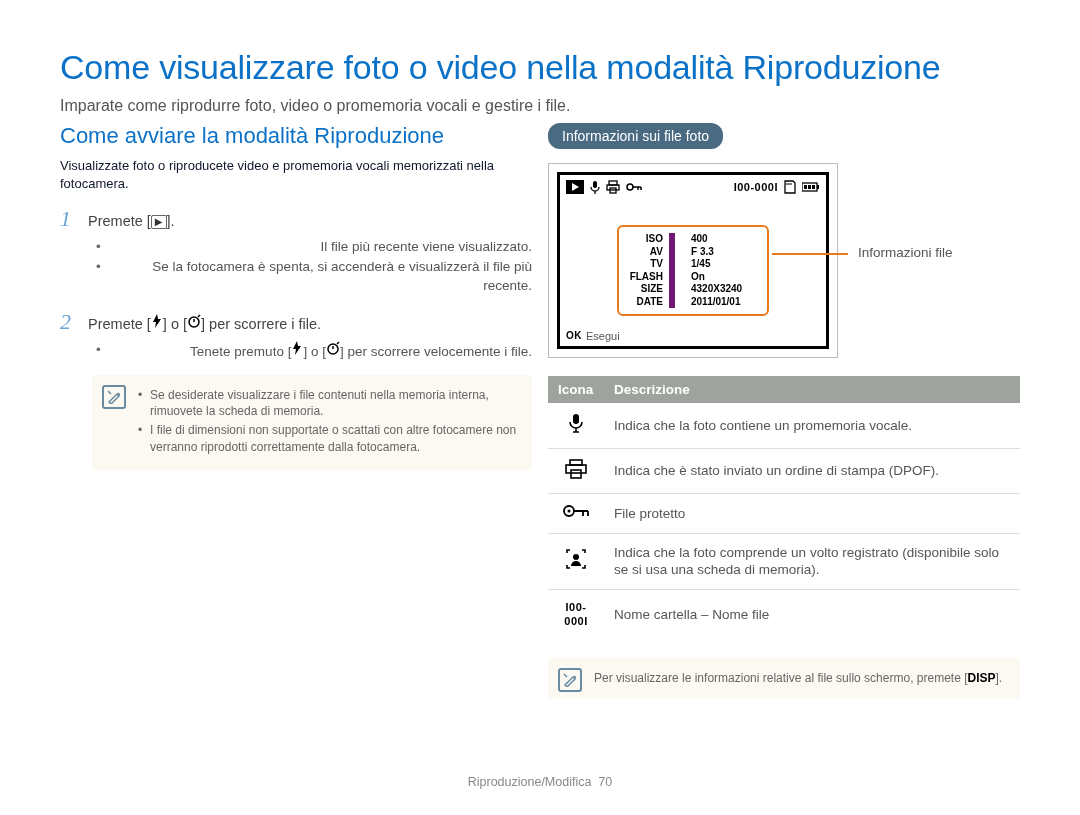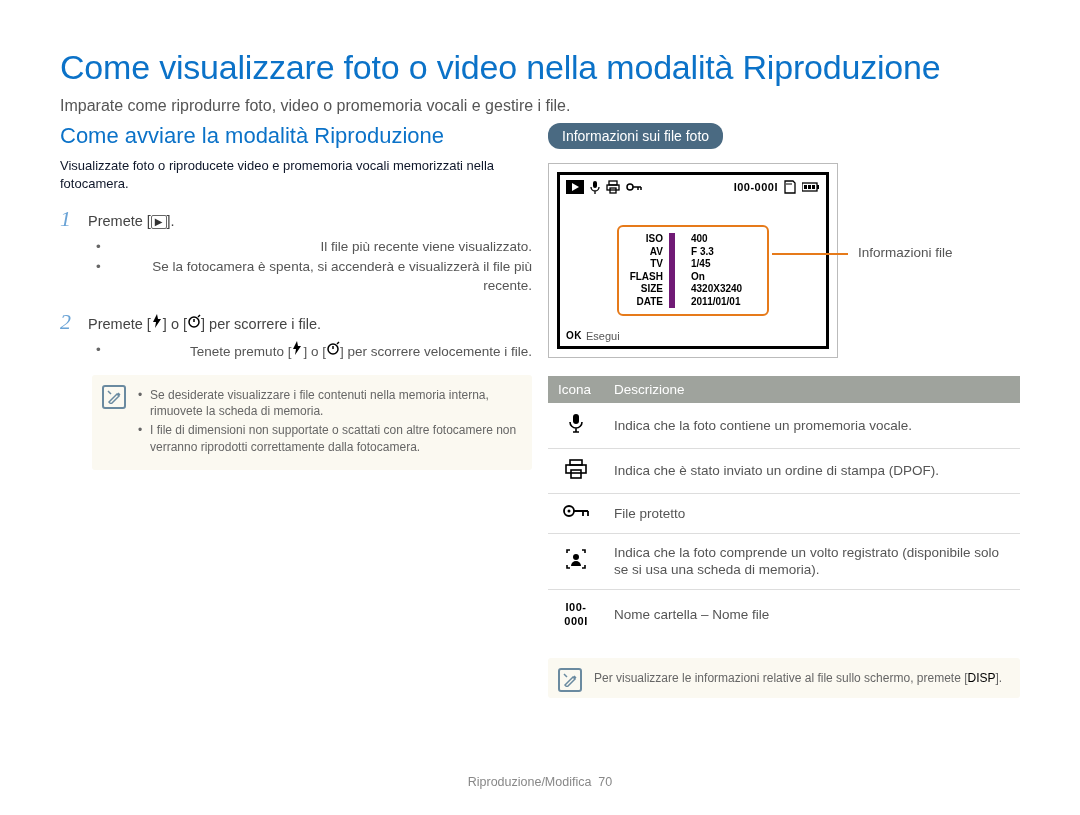--- a/index.html
+++ b/index.html
@@ -232,21 +232,21 @@
   }
   .icon-table {
     width: 100%;
     border-collapse: collapse;
     font-size: 13.5px;
     color: #555;
   }
   .icon-table th {
     background: #9fa39d;
     color: #fff;
-    font-weight: 400;
+    font-weight: 700;
     text-align: left;
     padding: 6px 10px;
     font-size: 13.5px;
   }
   .icon-table td {
     padding: 10px 10px;
     border-bottom: 1px solid #ddd;
     vertical-align: middle;
     line-height: 1.3;
   }
@@ -266,21 +266,21 @@
     background: #fbf9f1;
     border-radius: 3px;
     padding: 12px 14px 12px 46px;
     position: relative;
     font-size: 12px;
     color: #666;
     margin-top: 18px;
     line-height: 1.35;
   }
   .disp-btn {
-    font-weight: normal;
+    font-weight: bold;
     color: #000;
     text-align: right;
   }
   .footer {
     position: absolute;
     bottom: 26px;
     left: 0;
     width: 100%;
     text-align: center;
     font-size: 12.5px;

